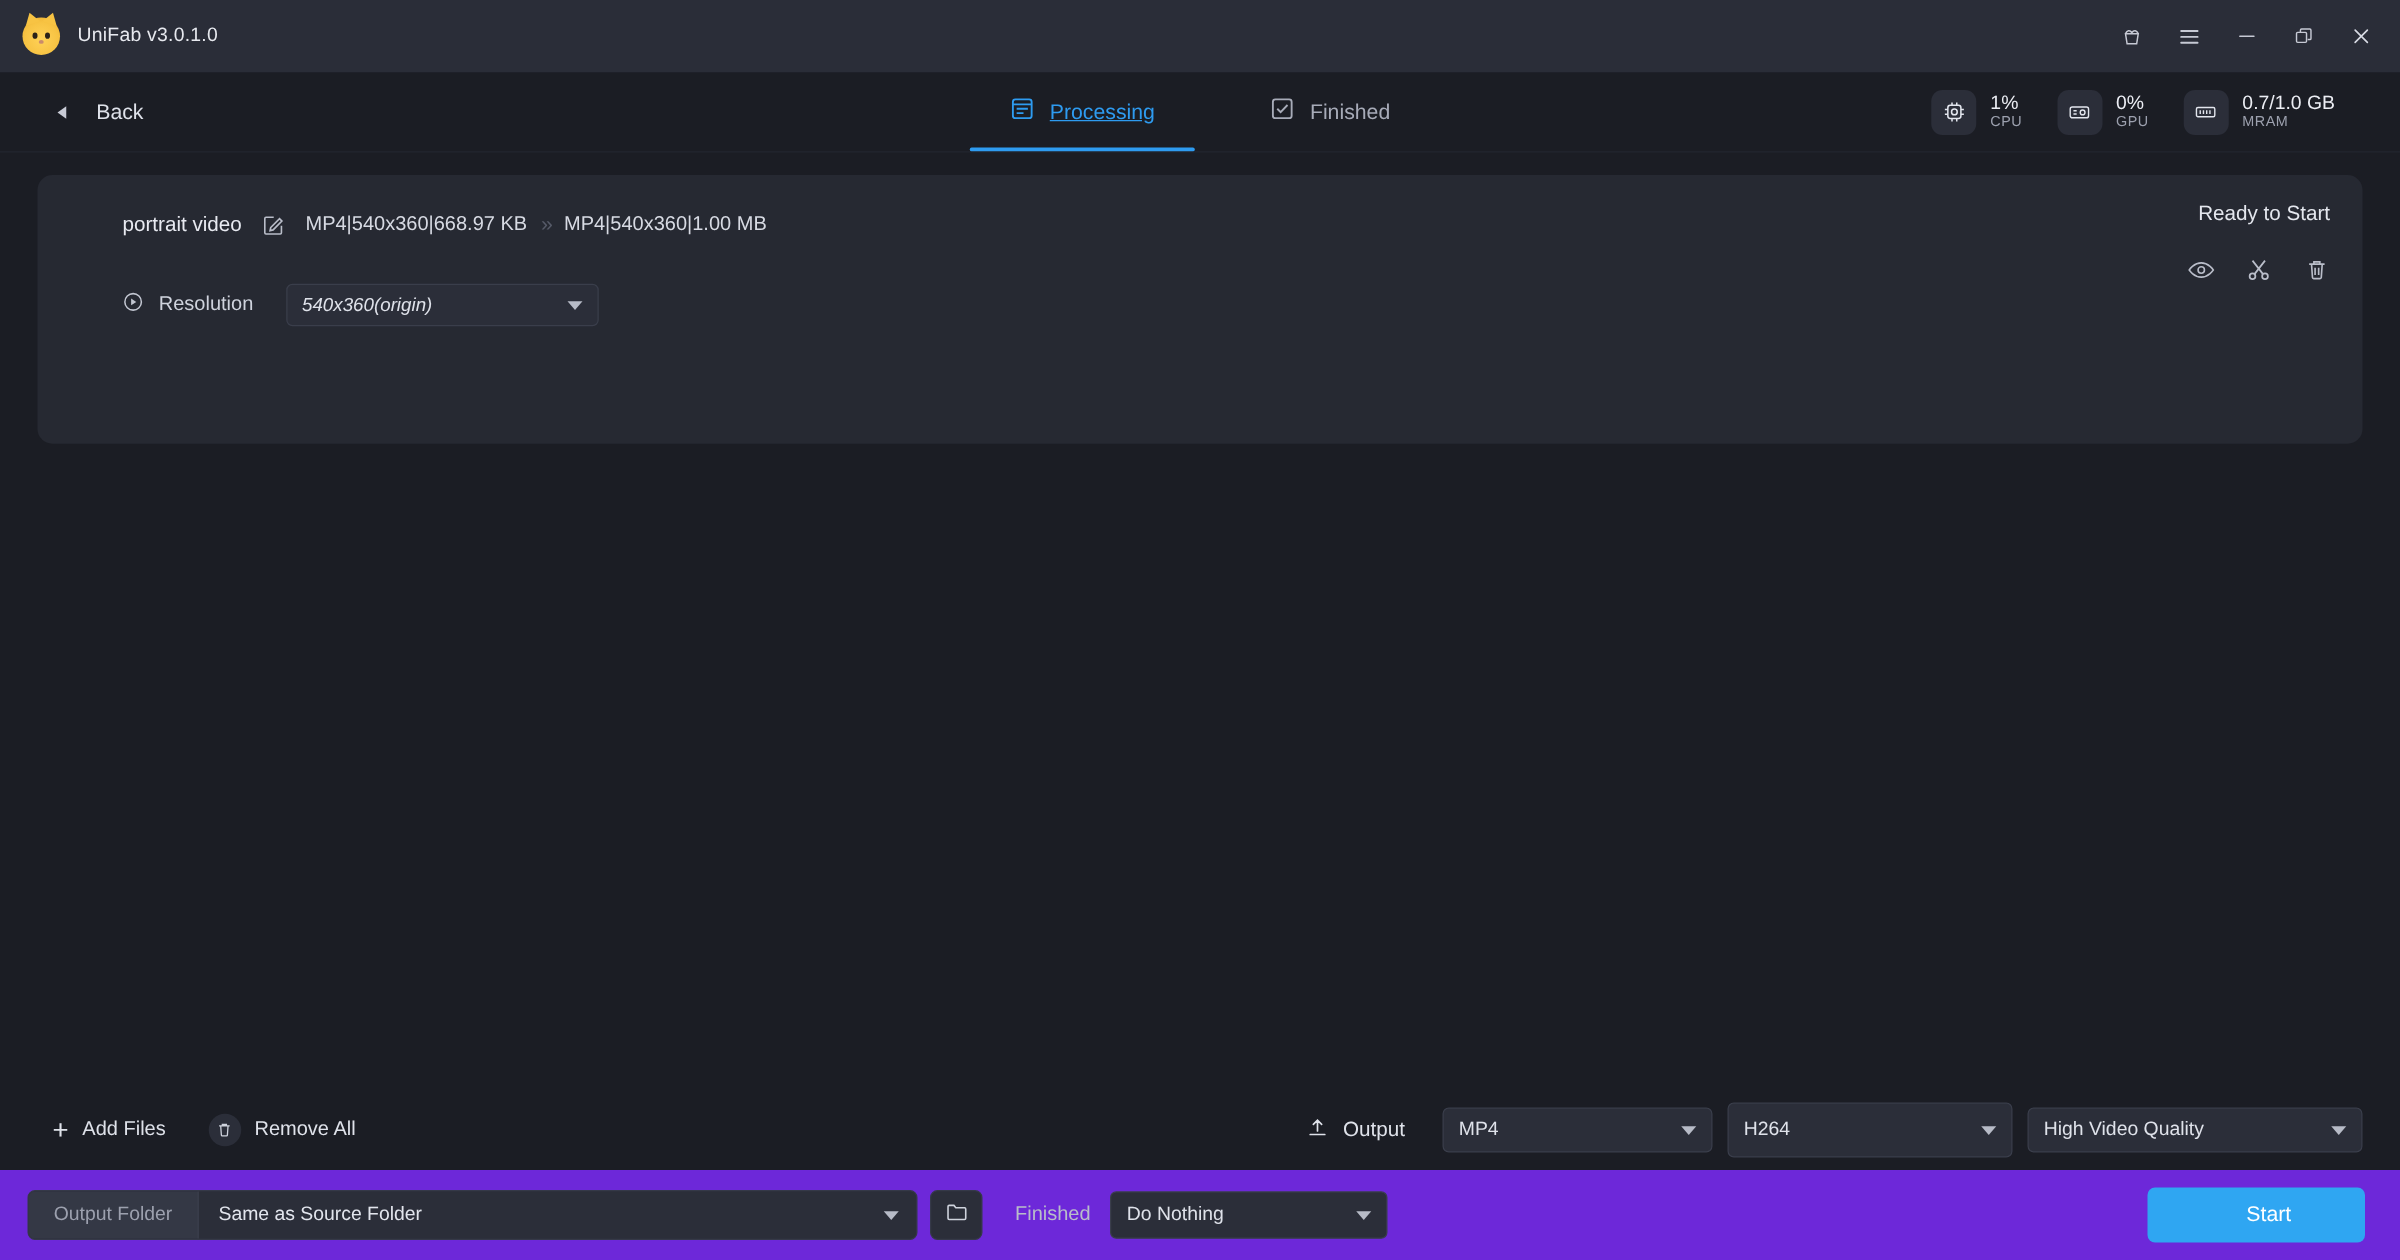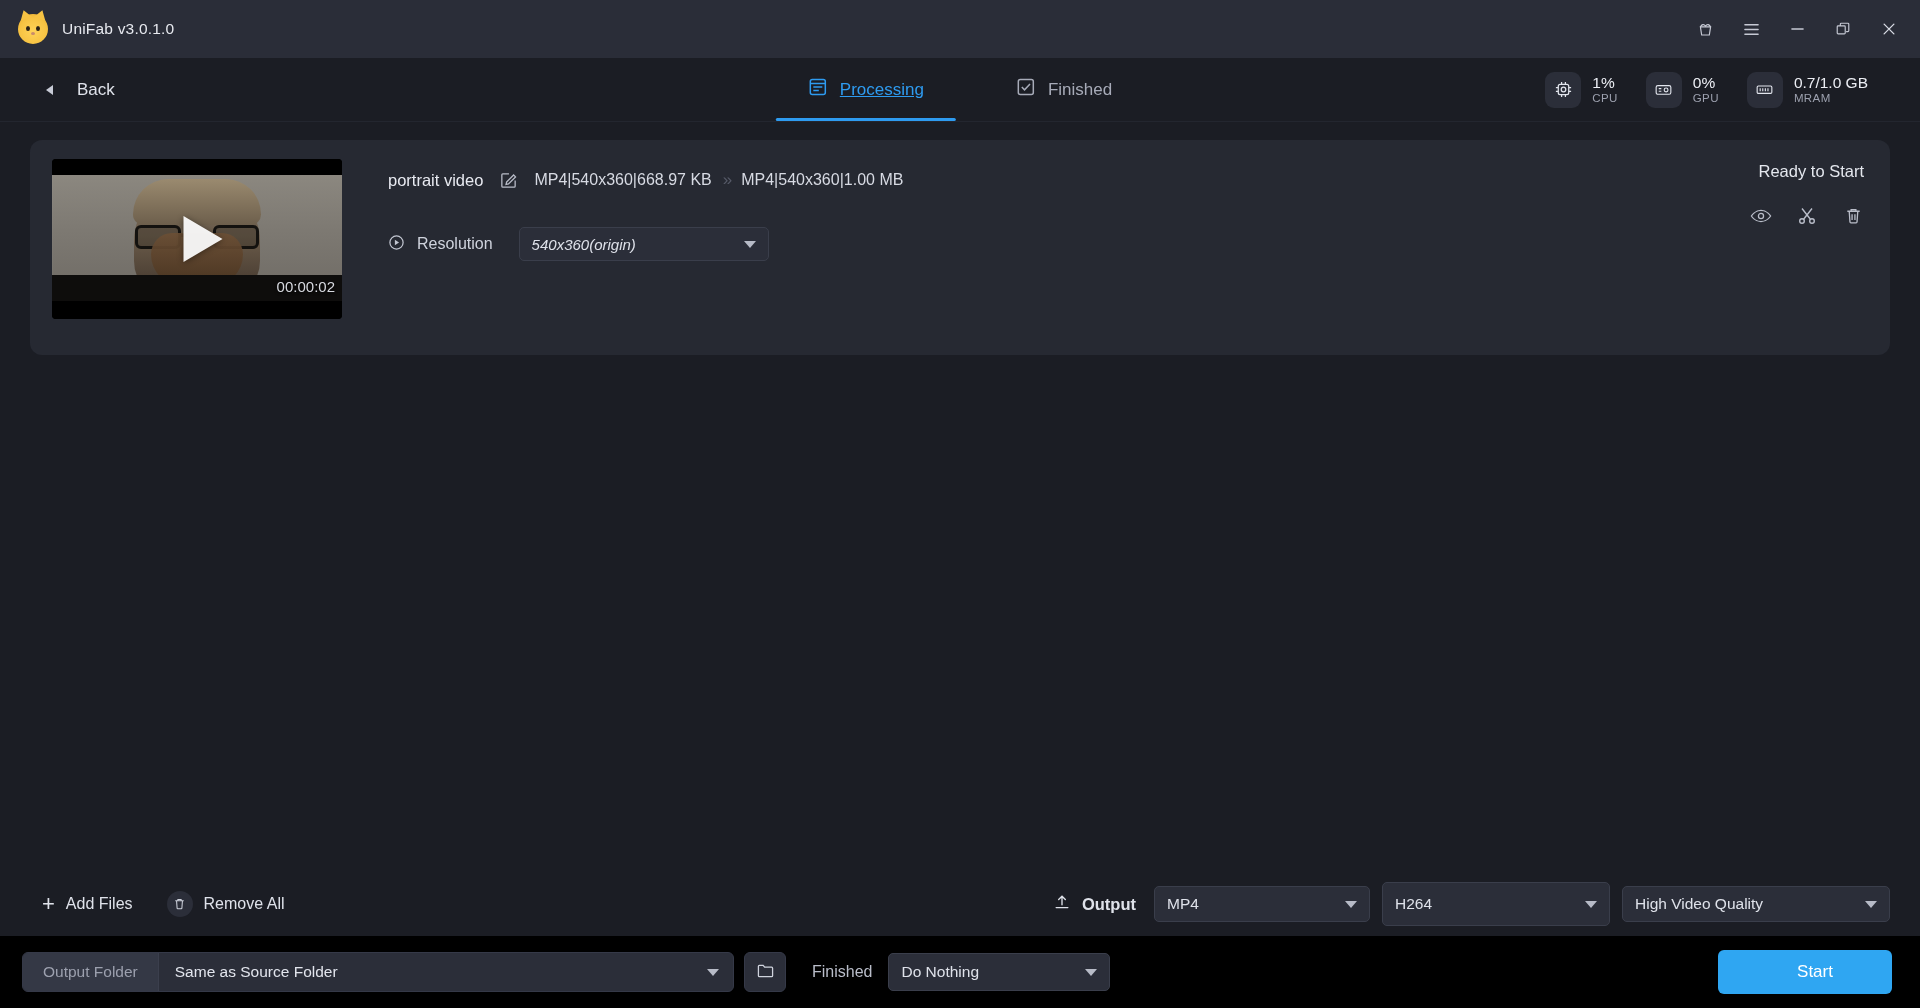--- a/index.html
+++ b/index.html
@@ -268,29 +268,29 @@
     display:flex; align-items:center; justify-content:center;
     color:#cfd3dd;
   }
   .gap { width:34px; }
   .out-group {
     margin-left:auto;
     display:flex; align-items:center; gap:12px;
   }
   .out-label {
     display:flex; align-items:center; gap:11px;
-    color:#dfe2ea; font-size:16.5px; margin-right:6px;font-weight:bold;
+    color:#dfe2ea; font-size:16.5px; margin-right:18px;
   }
   .sel-fmt  { width:216px; height:36px; font-size:15.5px; }
   .sel-codec{ width:228px; height:44px; font-size:15.5px; }
   .sel-qual { width:268px; height:36px; font-size:15.5px; }
 
   .footbar {
     flex:0 0 72px; height:72px;
-    background:#000000;
+    background:#6d28d9;
     display:flex; align-items:center;
     padding:0 28px 0 22px;
     gap:0;
   }
   .of-wrap {
     display:flex; align-items:center;
     background:#2b2e39;
     border:1px solid #353948;
     border-radius:6px;
     height:40px; width:712px;
@@ -444,39 +444,20 @@
           <span class="stat-val">0.7/1.0 GB</span>
           <span class="stat-lbl">MRAM</span>
         </div>
       </div>
     </div>
   </div>
 
   <div class="main">
     <div class="card">
 
-      <div class="thumb">
-        <div class="thumb-img">
-          <div class="thumb-wall"></div>
-          <div class="head">
-            <div class="hair"></div>
-            <div class="glasses">
-              <span class="lens l"></span>
-                <span class="bridge"></span>
-                <span class="lens r"></span>
-            </div>
-            <div class="beard"></div>
-          </div>
-          <div class="shoulders"></div>
-        </div>
-        <div class="bar-top"></div>
-        <div class="bar-bot"></div>
-        <div class="play"></div>
-        <div class="duration">00:00:02</div>
-      </div>
 
       <div class="info">
         <div class="info-row1">
           <span class="fname">portrait video</span>
           <span class="edit-ico">
             <svg width="19" height="19" viewBox="0 0 20 20" fill="none" stroke="#b9bdc9" stroke-width="1.35">
               <path d="M10.5 3H4a1 1 0 00-1 1v12a1 1 0 001 1h12a1 1 0 001-1v-6"></path>
               <path d="M8 11.6l7.4-7.4 2 2L10 13.6l-2.6.6.6-2.6z"></path>
             </svg>
           </span>

